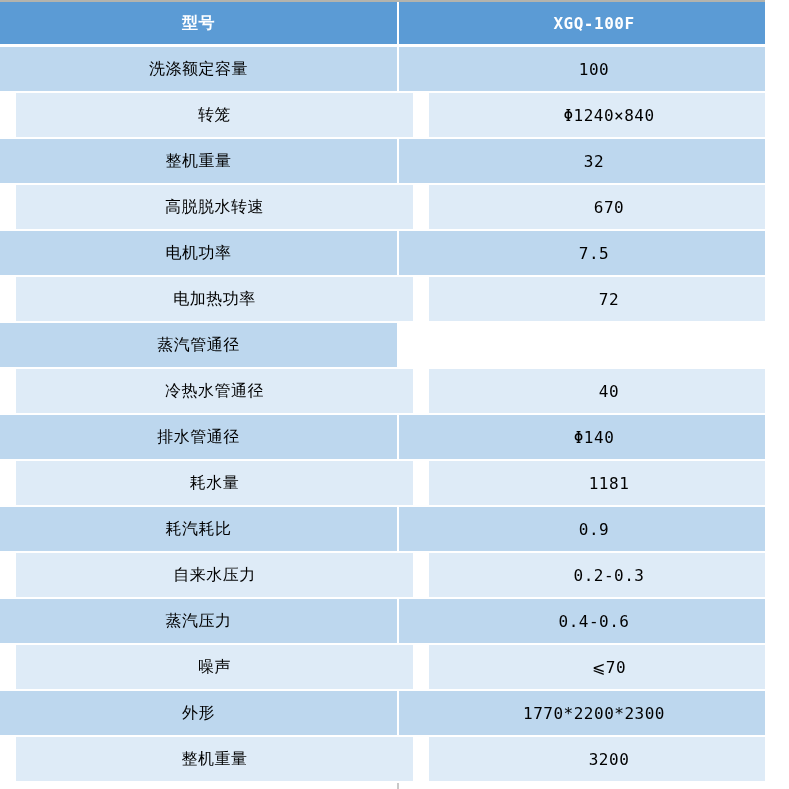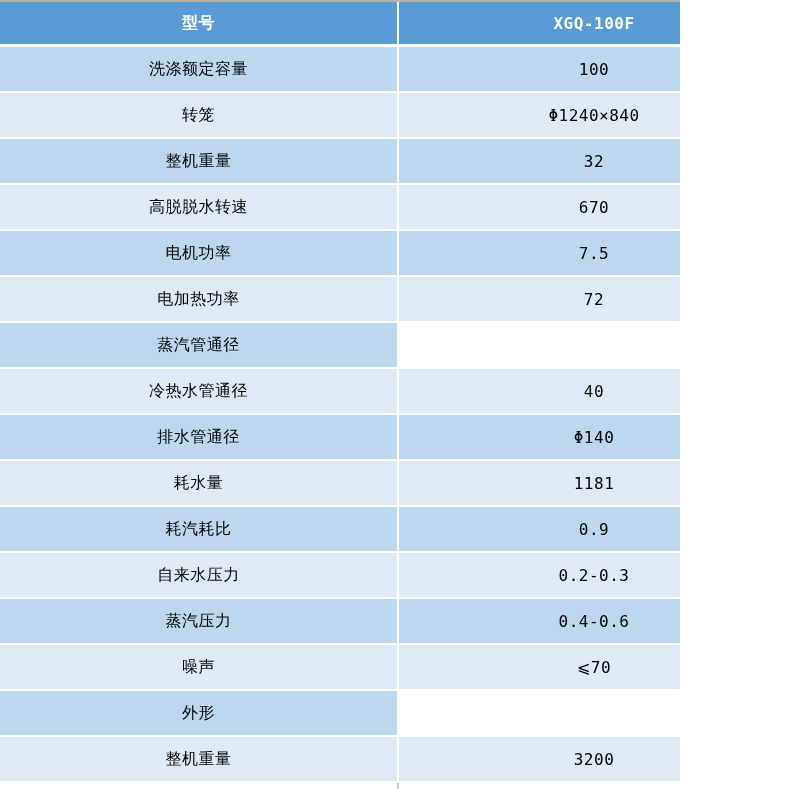--- a/index.html
+++ b/index.html
@@ -12,21 +12,21 @@
     --top-border:#B3B3AD;
     --stub:#C9C9C9;
   }
   *{box-sizing:border-box;margin:0;padding:0;}
   body{
     background:#FFFFFF;
     font-family:"DejaVu Sans Mono","Liberation Mono",monospace;
   }
   .screen{
     position:relative;
-    width:680px;
+    width:765px;
     height:789px;
     background:#FFFFFF;
     overflow:hidden;
   }
   .top-border{
     height:2px;
     background:var(--top-border);
   }
   .spec-table{
     width:789px;
@@ -57,21 +57,21 @@
     height:42px;
     margin-bottom:3px;
   }
   .header-row .cell{
     background:var(--header-bg);
     color:var(--header-text);
     font-weight:bold;
     font-size:16px;
   }
   .row.odd .cell{ background:var(--row-odd-bg); }
-  .row.even .cell{ background:var(--row-even-bg); }
+  .row.even .cell{ background:var(--row-even-bg);margin-left:16px; }
   .bottom-strip{
     position:relative;
     height:6px;
     background:#FFFFFF;
   }
   .bottom-strip .divider-stub{
     position:absolute;
     left:397px;
     top:0;
     width:2px;
@@ -142,20 +142,21 @@
         <div class="row odd">
     <div class="cell left">蒸汽压力</div>
     <div class="cell right">0.4-0.6</div>
   </div>
         <div class="row even">
     <div class="cell left">噪声</div>
     <div class="cell right">⩽70</div>
   </div>
         <div class="row odd">
     <div class="cell left">外形</div>
+    <div class="cell right">1770*2200*2300</div>
   </div>
         <div class="row even">
     <div class="cell left">整机重量</div>
     <div class="cell right">3200</div>
   </div>
       </div>
   </div>
 
   <div class="bottom-strip">
     <div class="divider-stub"></div>

